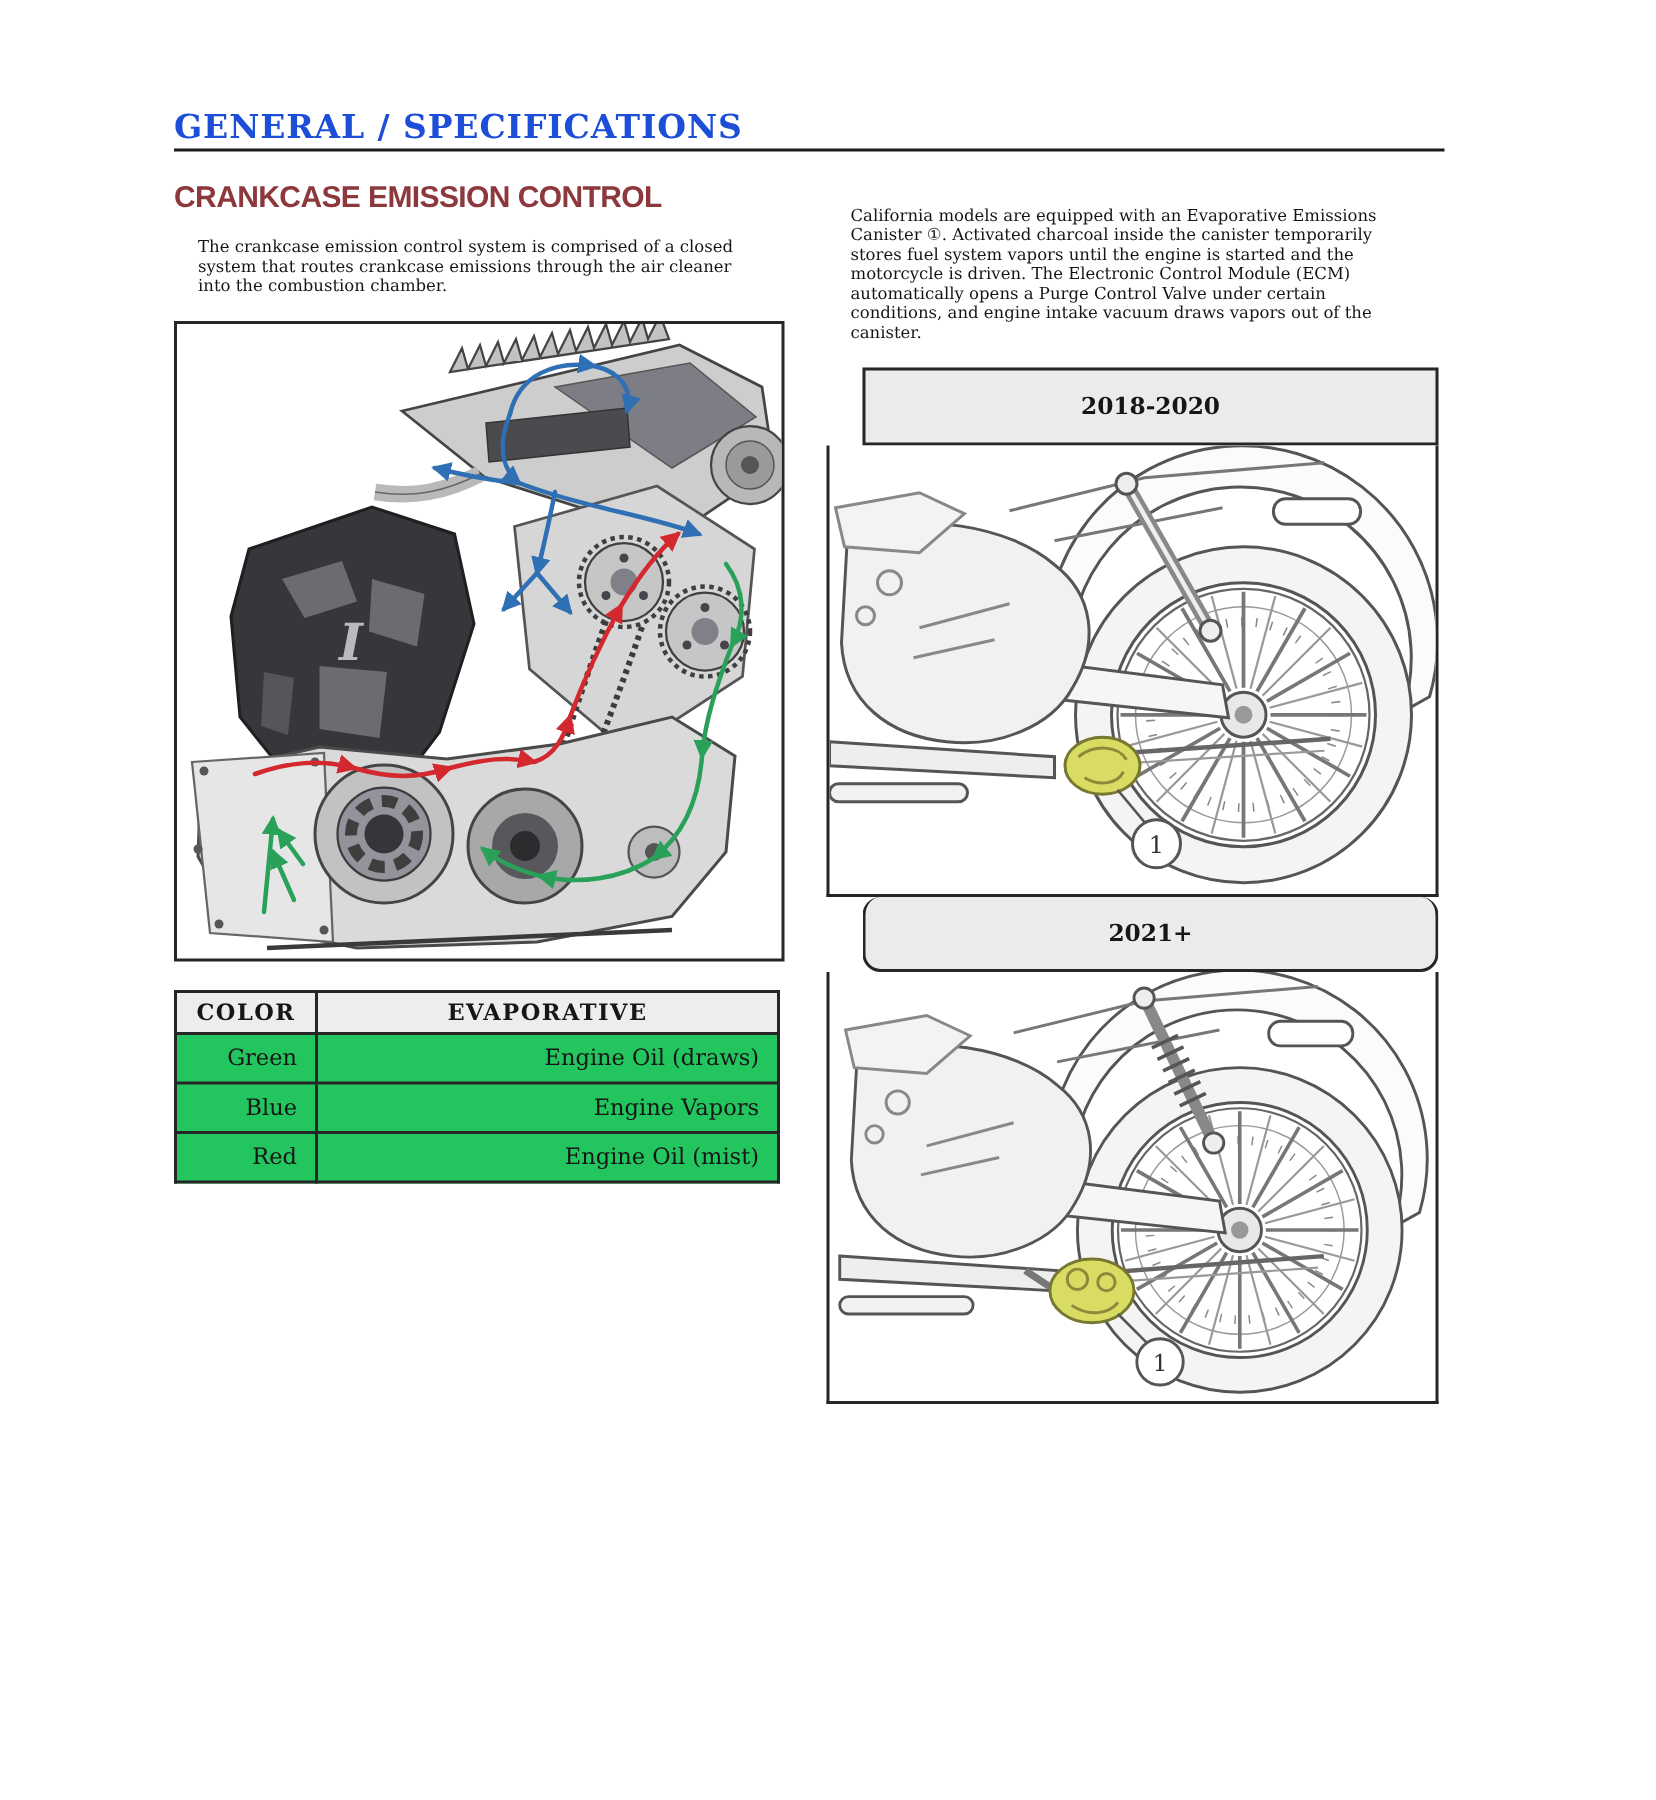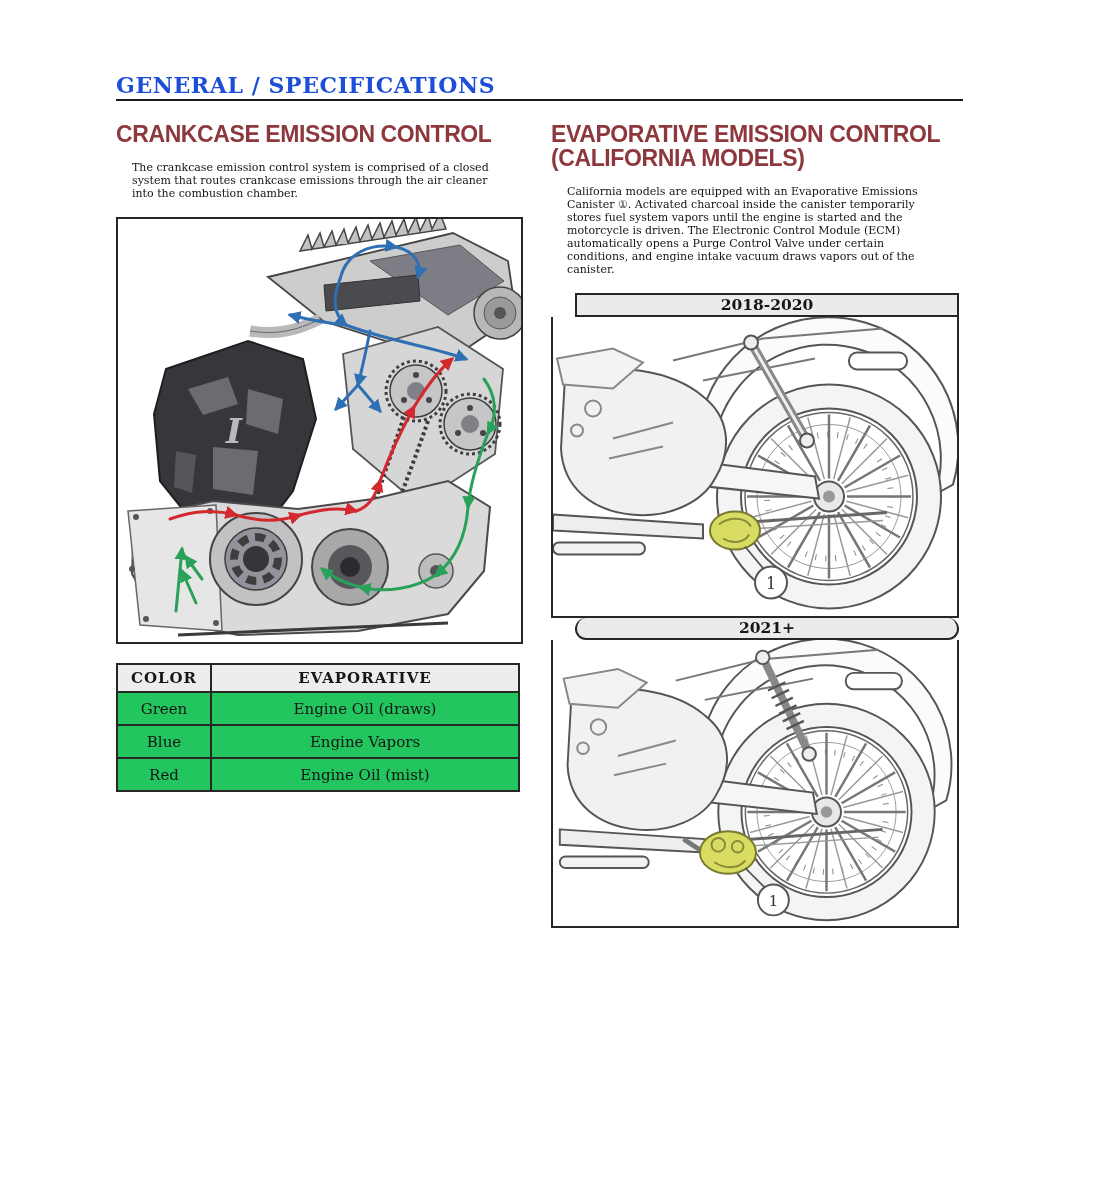--- a/index.html
+++ b/index.html
@@ -9,44 +9,44 @@
   }
   .page-header{
     position:absolute;left:116px;top:72px;font-size:22px;font-weight:bold;
     letter-spacing:.6px;color:#1d4ed8;
   }
   .header-rule{position:absolute;left:116px;top:99px;width:847px;height:2px;background:#1a1a1a;}
   .col{position:absolute;top:122px;}
   .col-left{left:116px;width:407px;}
   .col-right{left:551px;width:410px;}
   h2.section-heading{
-    font-family:"Liberation Sans", sans-serif;font-weight:bold;font-size:23px;
+    font-family:"Liberation Sans", sans-serif;font-weight:bold;font-size:20px;
     letter-spacing:-0.4px;color:#8d383d;margin:0 0 7px 0;line-height:1.05;
   }
   h2.section-heading .hl{display:block;}
   p.body-text{margin:16px;font-size:11px;line-height:1.18;color:#141414;}
   .figure-box{
     margin-top:9px;width:403px;height:423px;border:2px solid #262626;background:#ffffff;
   }
   .figure-box svg{display:block;width:100%;height:100%;}
   table.color-table{
     margin-top:19px;width:404px;border-collapse:collapse;background:#22c55e;
   }
   table.color-table th{
     border:2px solid #262626;background:#ededed;font-size:15px;font-weight:bold;
     letter-spacing:1px;padding:4px 2px;text-align:center;
   }
   table.color-table td{
-    border:2px solid #262626;font-size:15px;padding:5px 12px;height:21px;text-align:center;
+    border:2px solid #262626;font-size:15px;padding:5px 12px;height:21px;text-align:right;
   }
   table.color-table td.c1{width:68px;}
   .fig-stack{margin-top:13px;width:408px;}
   .fig-label{
     box-sizing:border-box;border:2px solid #262626;background:#ebebeb;
-    text-align:center;font-weight:bold;font-size:15.5px;line-height:20px;padding:0 0;margin-left:24px;
+    text-align:center;font-weight:bold;font-size:15.5px;line-height:20px;padding:14px 0;margin-left:24px;
   }
   .fig-image{
     box-sizing:border-box;border:2px solid #262626;border-top:none;background:#ffffff;
   }
   .fig-image.f1{height:301px;}
   .fig-image.f2{height:288px;}
   .fig-label.second{border-top:none;border-radius:12px;}
   .fig-image svg{display:block;width:100%;height:100%;}
 </style>
 </head>
@@ -186,24 +186,20 @@
         </tr>
         <tr>
           <td class="c1">Red</td>
           <td>Engine Oil (mist)</td>
         </tr>
       </tbody>
     </table>
   </div>
 
   <div class="col col-right">
-    <h2 class="section-heading">
-      <span class="hl">EVAPORATIVE EMISSION CONTROL</span>
-      <span class="hl">(CALIFORNIA MODELS)</span>
-    </h2>
     <p class="body-text">California models are equipped with an Evaporative Emissions Canister ①. Activated charcoal inside the canister temporarily stores fuel system vapors until the engine is started and the motorcycle is driven. The Electronic Control Module (ECM) automatically opens a Purge Control Valve under certain conditions, and engine intake vacuum draws vapors out of the canister.</p>
 
     <div class="fig-stack">
       <div class="fig-label">2018-2020</div>
 
       <div class="fig-image f1">
         <svg viewBox="0 0 404 296" preserveAspectRatio="xMidYMid meet">
           <g stroke="#555" fill="none" stroke-width="2">
 
             <path d="M150,92 A130,130 0 0 1 400,166 L382,176 A112,112 0 0 0 166,104 Z" fill="#fbfbfb"></path>

